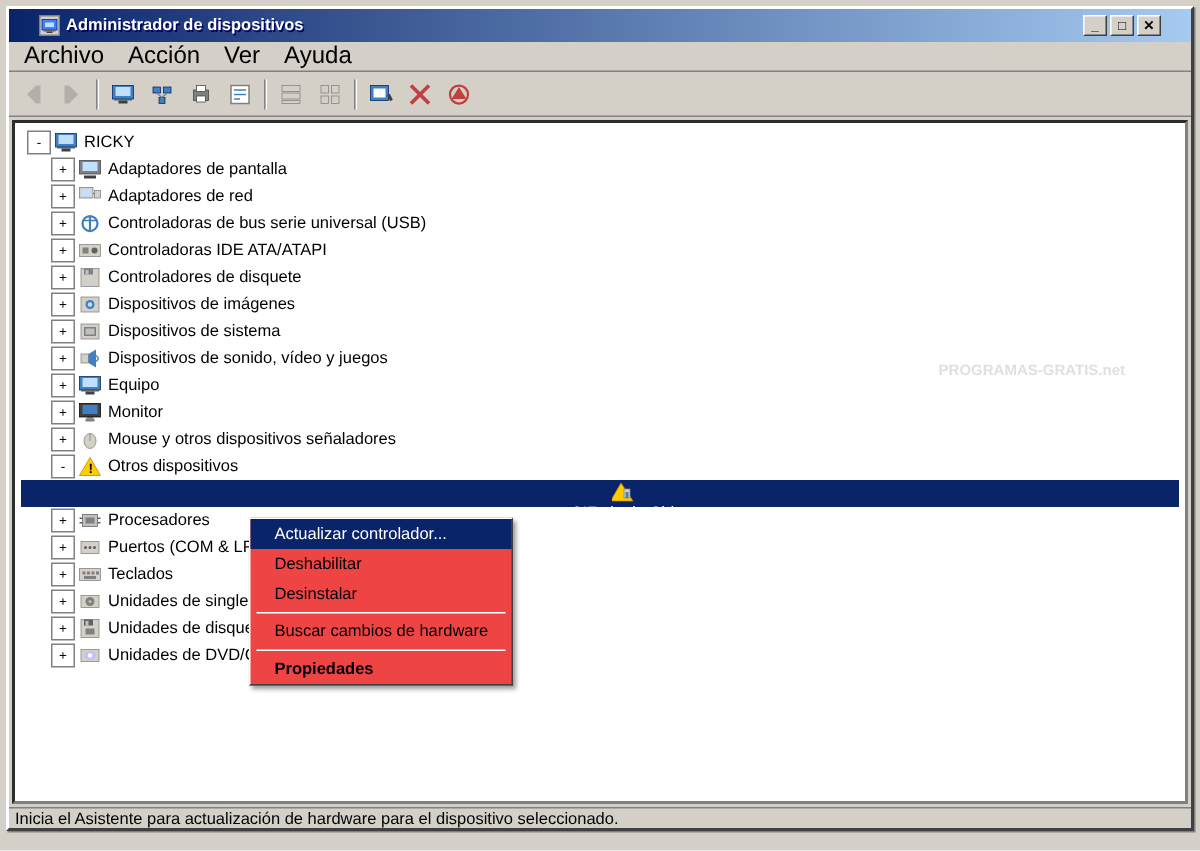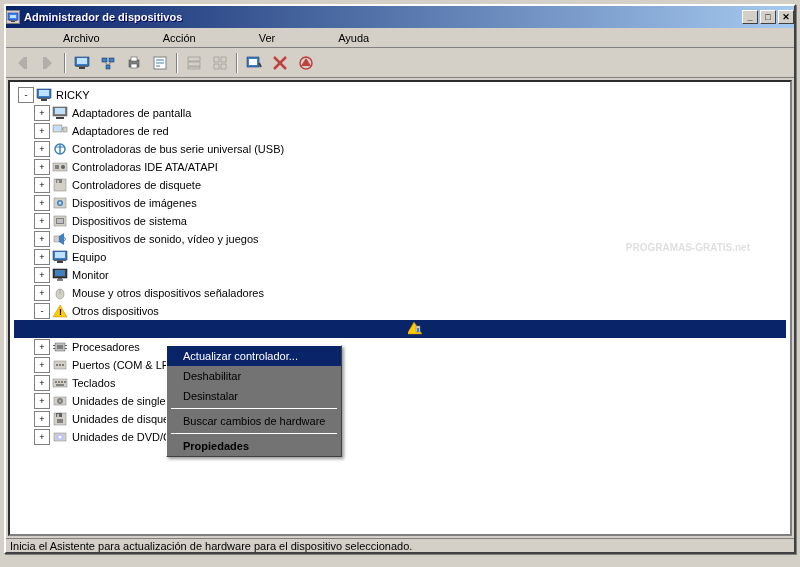--- a/index.html
+++ b/index.html
@@ -25,21 +25,21 @@
       flex-direction: column;
       box-shadow: 1px 1px 0 #808080;
     }
 
     .title-bar {
       height: 22px;
       background: linear-gradient(to right, #0a246a, #a6caf0);
       display: flex;
       align-items: center;
       justify-content: space-between;
-      padding: 0 0;
+      padding: 0 20px;
       flex-shrink: 0;
     }
 
     .title-bar-left {
       display: flex;
       align-items: center;
       gap: 4px;
     }
 
     .title-icon {
@@ -89,22 +89,21 @@
       border-bottom: 1px solid #808080;
       display: flex;
       align-items: center;
       padding: 0 2px;
       flex-shrink: 0;
     }
 
     .menu-item {
       padding: 2px 8px;
       cursor: pointer;
-      font-size: 11px;
-      margin-left: 47px;
+      font-size: 16px;
     }
 
     
     .toolbar {
       height: 30px;
       background: #d4d0c8;
       border-bottom: 1px solid #808080;
       display: flex;
       align-items: center;
       padding: 2px 4px;
@@ -185,21 +184,21 @@
     }
 
     .indent1 { padding-left: 20px; }
     .indent2 { padding-left: 36px; }
 
     
     .context-menu {
       position: absolute;
       left: 156px;
       top: 263px;
-      background: #737373;
+      background: #ef4444;
       border: 1px solid #ffffff;
       border-right-color: #404040;
       border-bottom-color: #404040;
       box-shadow: 2px 2px 3px rgba(0,0,0,0.4);
       min-width: 170px;
       z-index: 100;
     }
 
     .ctx-item {
       padding: 4px 16px;

